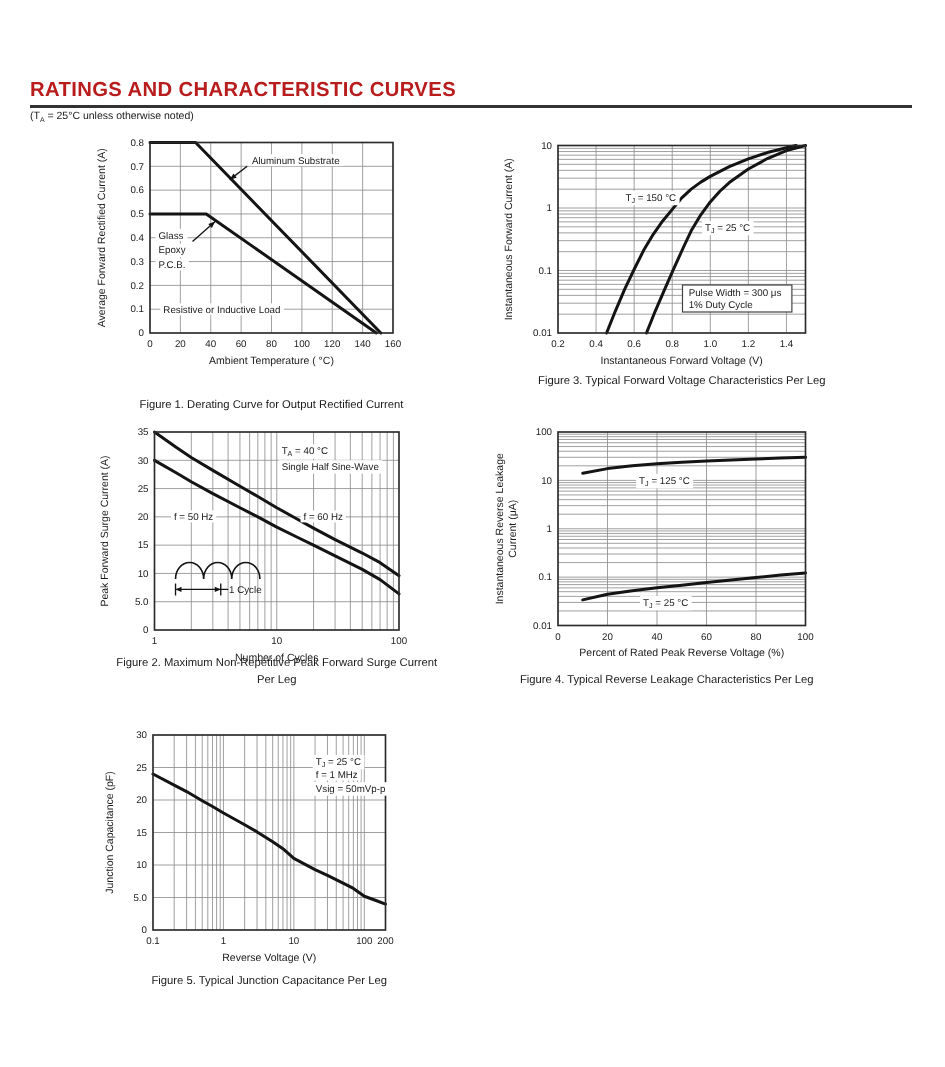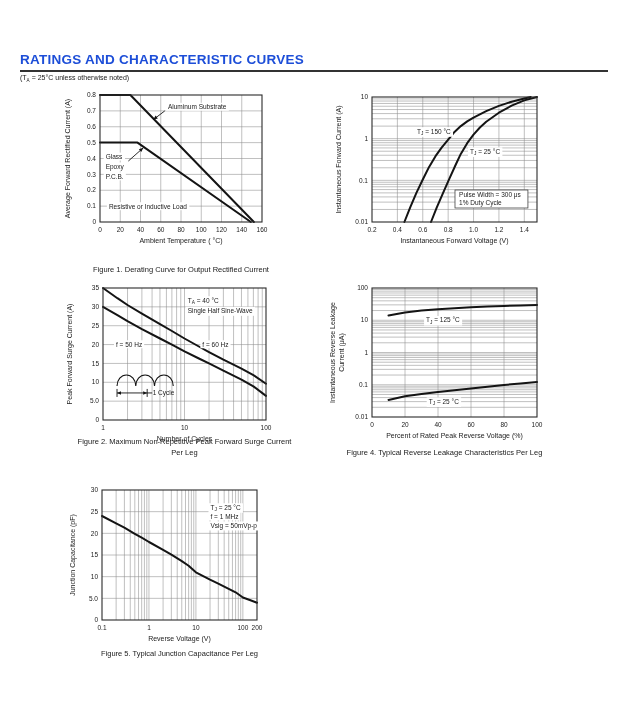--- a/index.html
+++ b/index.html
@@ -1,19 +1,19 @@
 <!DOCTYPE html>
 <html><head>
 <meta charset="utf-8">
 <style>
   html,body{margin:0;padding:0;background:#fff;}
   .page{position:relative;width:630px;height:711px;background:#fff;overflow:hidden;
         font-family:"Liberation Sans",sans-serif;color:#1a1a1a;}
   .title{position:absolute;left:20px;top:52px;font-size:13.5px;font-weight:bold;
-         letter-spacing:.25px;color:#1d4ed8;}
+         letter-spacing:.25px;color:#b91c1c;}
   .rule{position:absolute;left:20px;top:70px;width:588px;height:0;border-top:2px solid #333;}
   .subtitle{position:absolute;left:20px;top:74px;font-size:7px;color:#1a1a1a;}
   .subtitle sub{font-size:4.6px;}
   .chart{position:absolute;}
   #fig1-svg{left:55px;top:86px;}
   #fig3-svg{left:325px;top:86px;}
   #fig2-svg{left:55px;top:278px;}
   #fig4-svg{left:325px;top:278px;}
   #fig5-svg{left:55px;top:480px;}
   .caption{position:absolute;font-size:7.5px;line-height:1.5;text-align:center;
@@ -154,20 +154,21 @@
         <text x="173.9230769230769" y="145.5" text-anchor="middle">1.2</text>
         <text x="199.3076923076923" y="145.5" text-anchor="middle">1.4</text>
         <text x="43" y="138.2" text-anchor="end">0.01</text>
         <text x="43" y="96.53333333333335" text-anchor="end">0.1</text>
         <text x="43" y="54.866666666666674" text-anchor="end">1</text>
         <text x="43" y="13.2" text-anchor="end">10</text>
       </g>
       <text x="129.5" y="156.5" text-anchor="middle" font-size="7">Instantaneous Forward Voltage (V)</text>
       <text x="16" y="73.5" text-anchor="middle" font-size="7" transform="rotate(-90 16 73.5)">Instantaneous Forward Current (A)</text>
     </svg>
+  <div id="cap3" class="caption">Figure 3. Typical Forward Voltage Characteristics Per Leg</div>
 
   <svg id="fig2-svg" class="chart" width="235" height="172" viewBox="0 0 235 172">
       <g stroke="#8c8c8c" stroke-width="0.55">
         <line x1="72.53394464661447" y1="10" x2="72.53394464661447" y2="142"></line>
         <line x1="86.88538225965249" y1="10" x2="86.88538225965249" y2="142"></line>
         <line x1="97.06788929322894" y1="10" x2="97.06788929322894" y2="142"></line>
         <line x1="104.96605535338554" y1="10" x2="104.96605535338554" y2="142"></line>
         <line x1="111.41932690626695" y1="10" x2="111.41932690626695" y2="142"></line>
         <line x1="116.87549026116193" y1="10" x2="116.87549026116193" y2="142"></line>
         <line x1="121.6018339398434" y1="10" x2="121.6018339398434" y2="142"></line>

